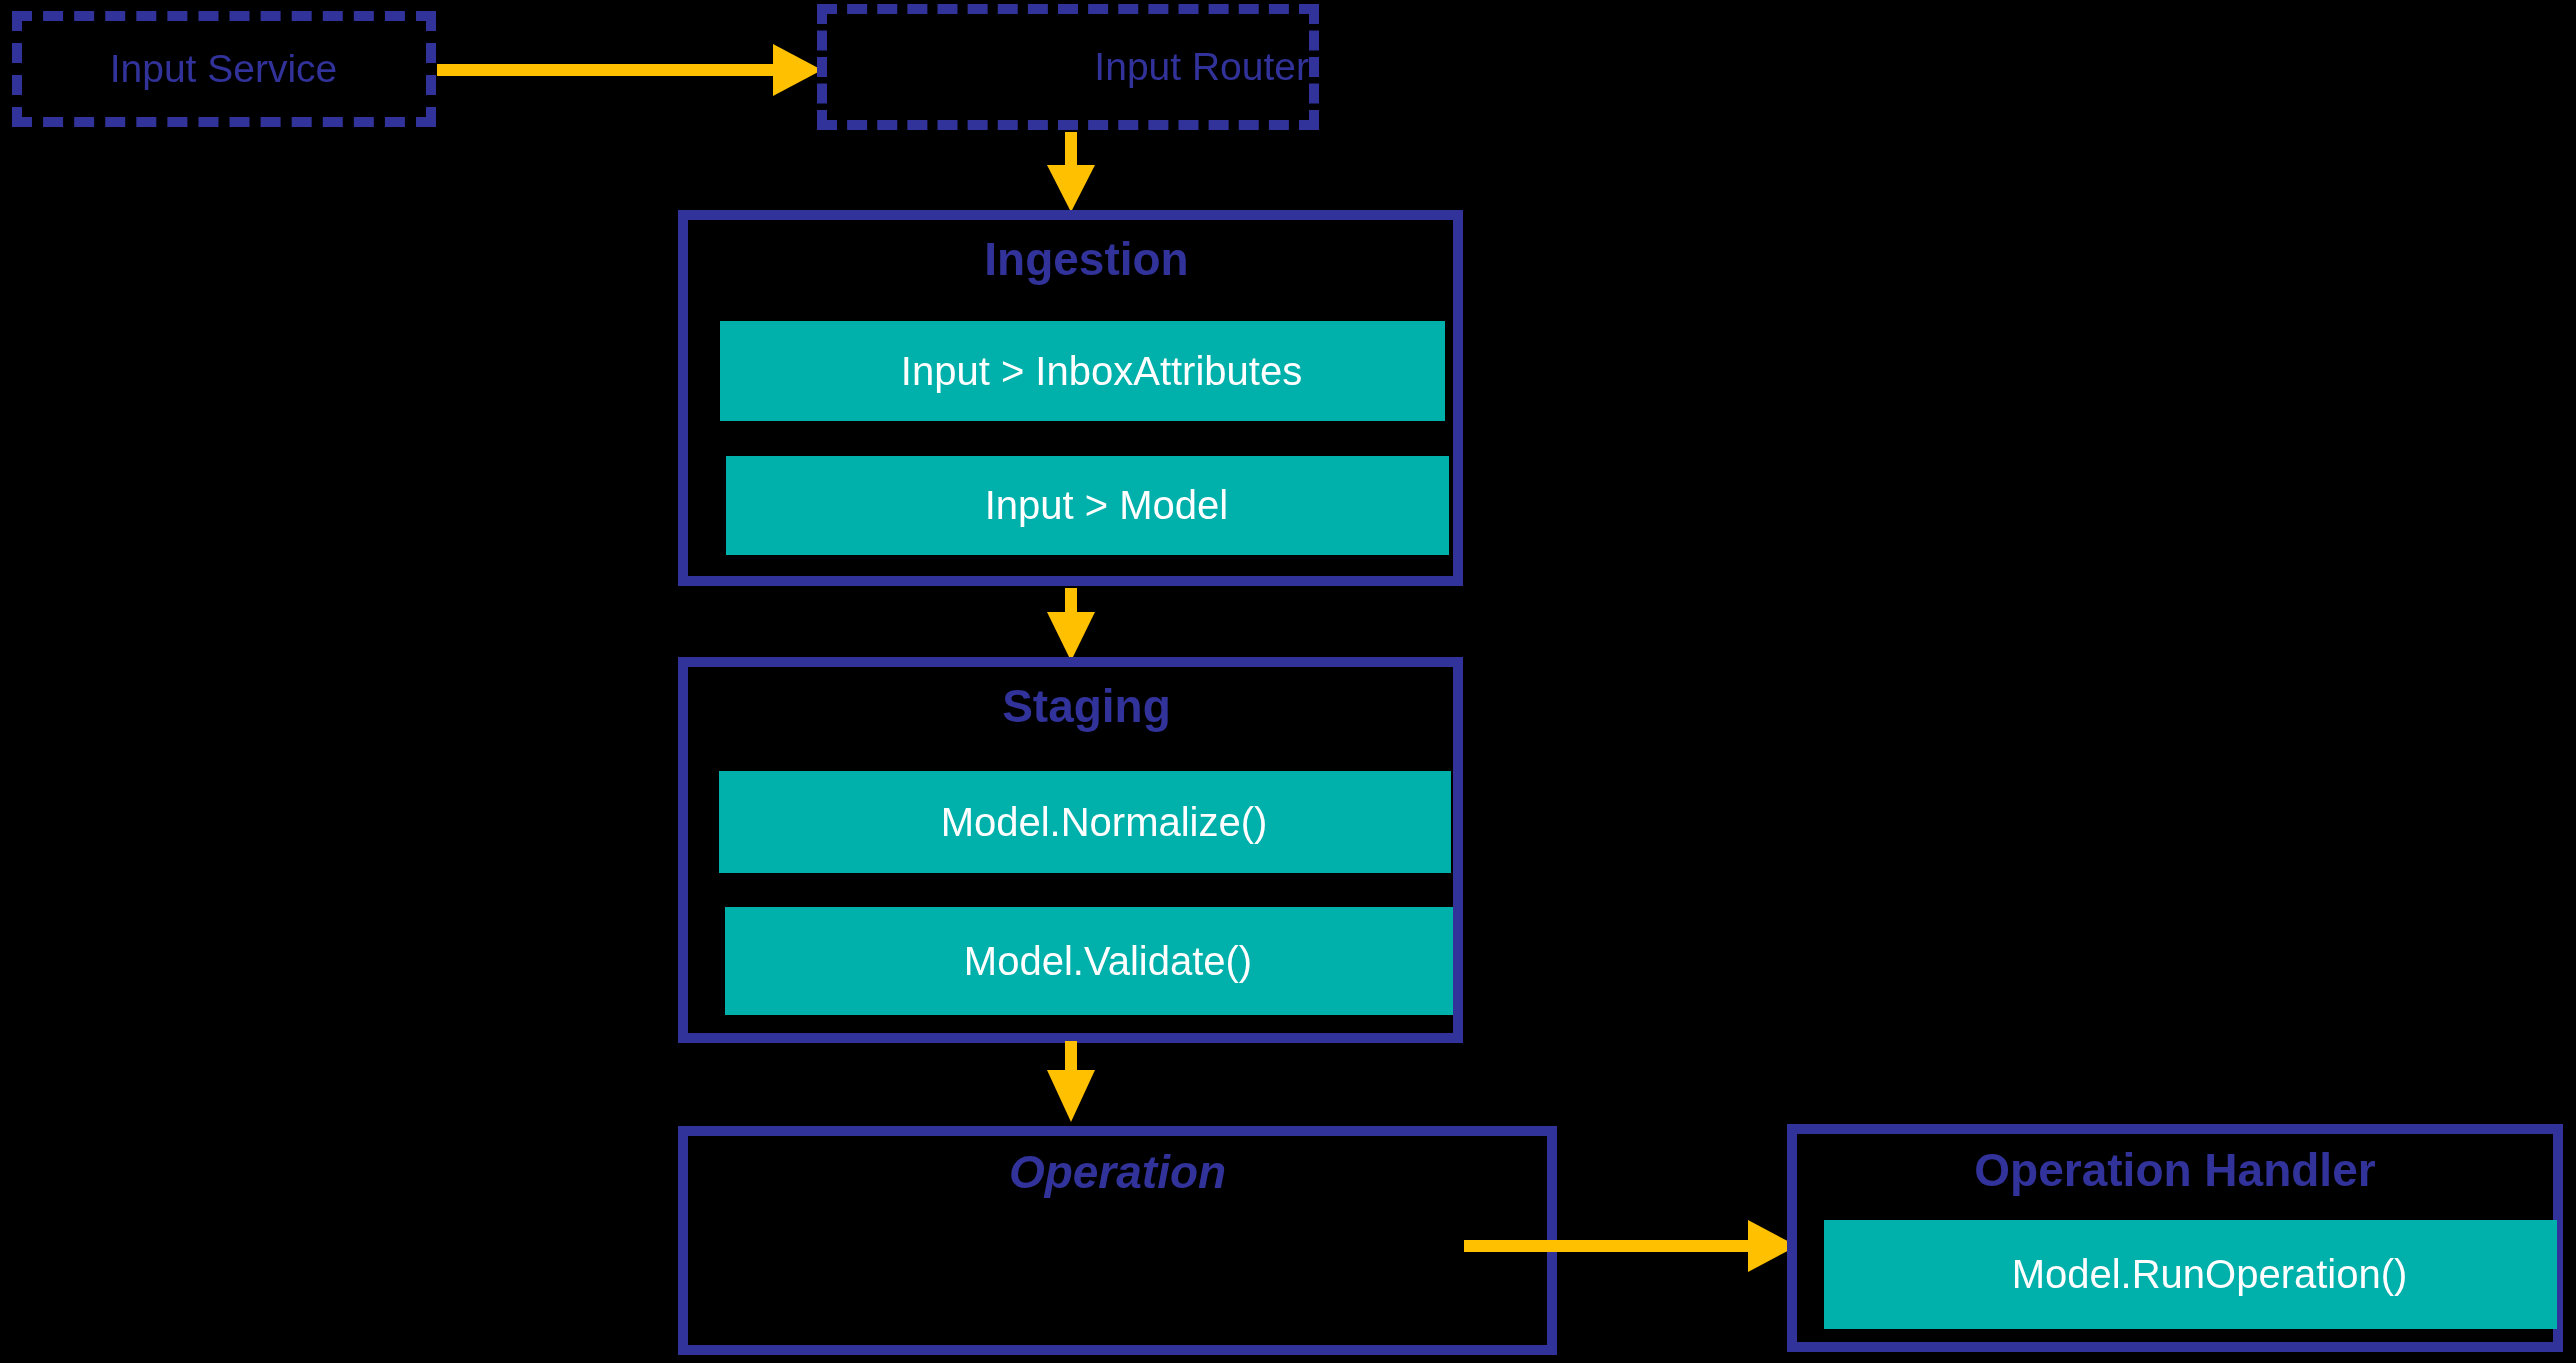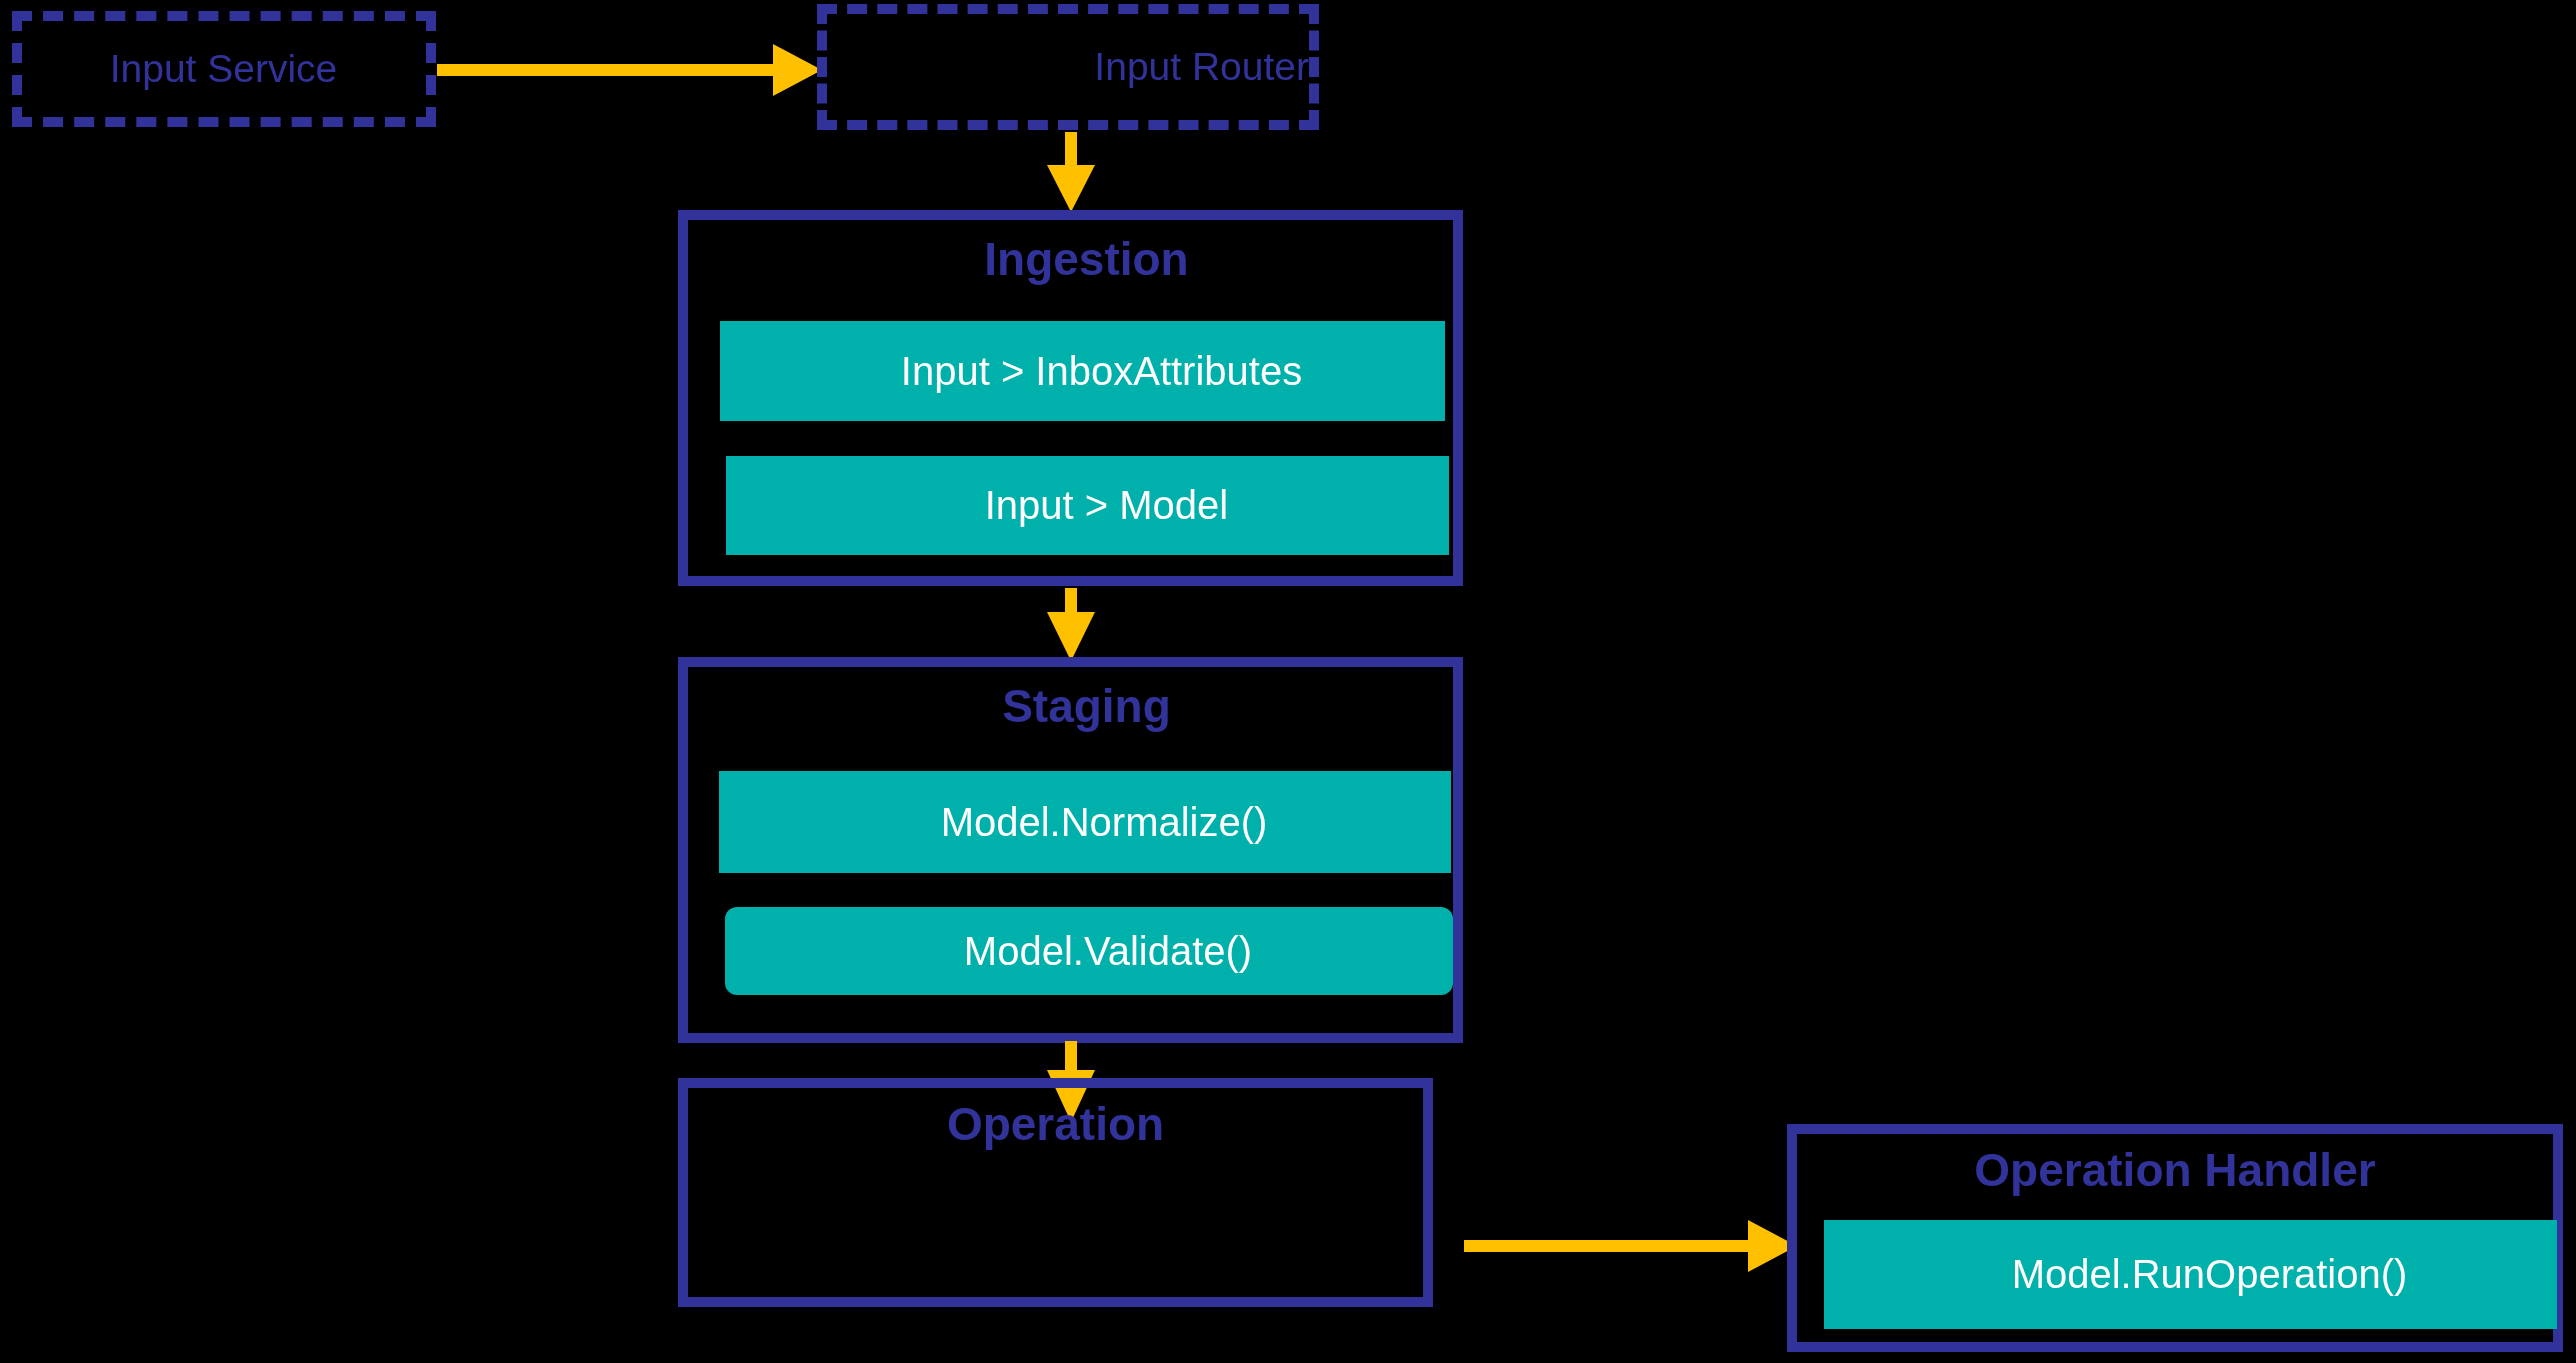--- a/index.html
+++ b/index.html
@@ -43,21 +43,21 @@
     left: 0; right: 0;
     text-align: center;
     color: var(--navy);
     font-size: 46px;
     font-weight: bold;
     line-height: 1.15;
     white-space: nowrap;
   }
   .box-ingestion         { left: 678px;  top: 210px;  width: 785px; height: 376px; }
   .box-staging           { left: 678px;  top: 657px;  width: 785px; height: 386px; }
-  .box-operation         { left: 678px;  top: 1078px; width: 755px; height: 229px; }
+  .box-operation         { left: 678px;  top: 1126px; width: 879px; height: 229px; font-style: italic; }
   .box-operation-handler { left: 1787px; top: 1124px; width: 776px; height: 228px; }
 
   .box-ingestion .group-title,
   .box-staging .group-title   { top: 13px; padding-left: 32px; }
   .box-operation .group-title,
   .box-operation-handler .group-title { top: 10px; }
 
   
   .step {
     position: absolute;
@@ -67,21 +67,21 @@
     font-weight: 400;
     display: flex;
     align-items: center;
     justify-content: center;
     white-space: nowrap;
     padding-left: 38px;
   }
   .box-ingestion .step-0 { left: 32px; top: 101px; width: 687px; height: 100px; }
   .box-ingestion .step-1 { left: 38px; top: 236px; width: 685px; height: 99px; }
   .box-staging   .step-0 { left: 31px; top: 104px; width: 694px; height: 102px; }
-  .box-staging   .step-1 { left: 37px; top: 240px; width: 690px; height: 88px; border-radius: 12px; }
+  .box-staging   .step-1 { left: 37px; top: 240px; width: 690px; height: 108px; }
   .box-operation .step-0 { left: 45px; top: 86px; width: 694px; height: 108px; }
   .box-operation-handler .step-0 { left: 27px; top: 86px; width: 695px; height: 109px; }
 
   
   .arrow-part { position: absolute; }
   .shaft { background: var(--yellow); }
   .head  { width: 0; height: 0; }
 
   
   .a1-shaft { left: 437px; top: 64px; width: 337px; height: 11.5px; }

